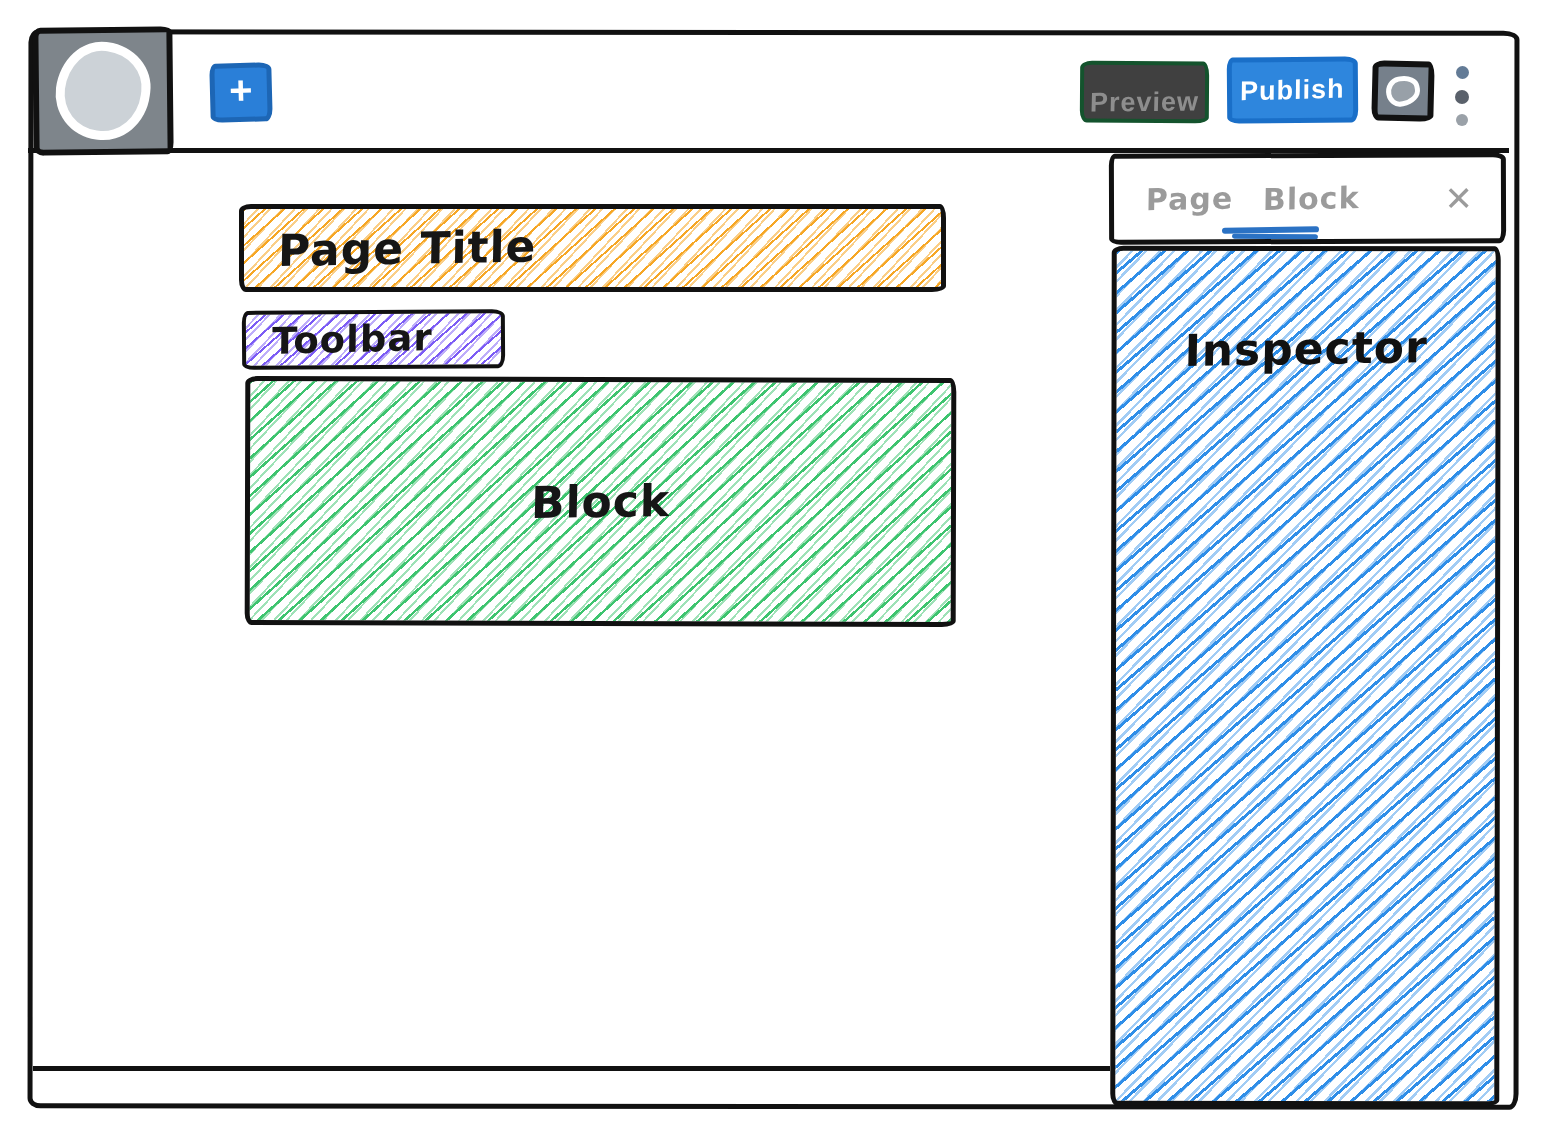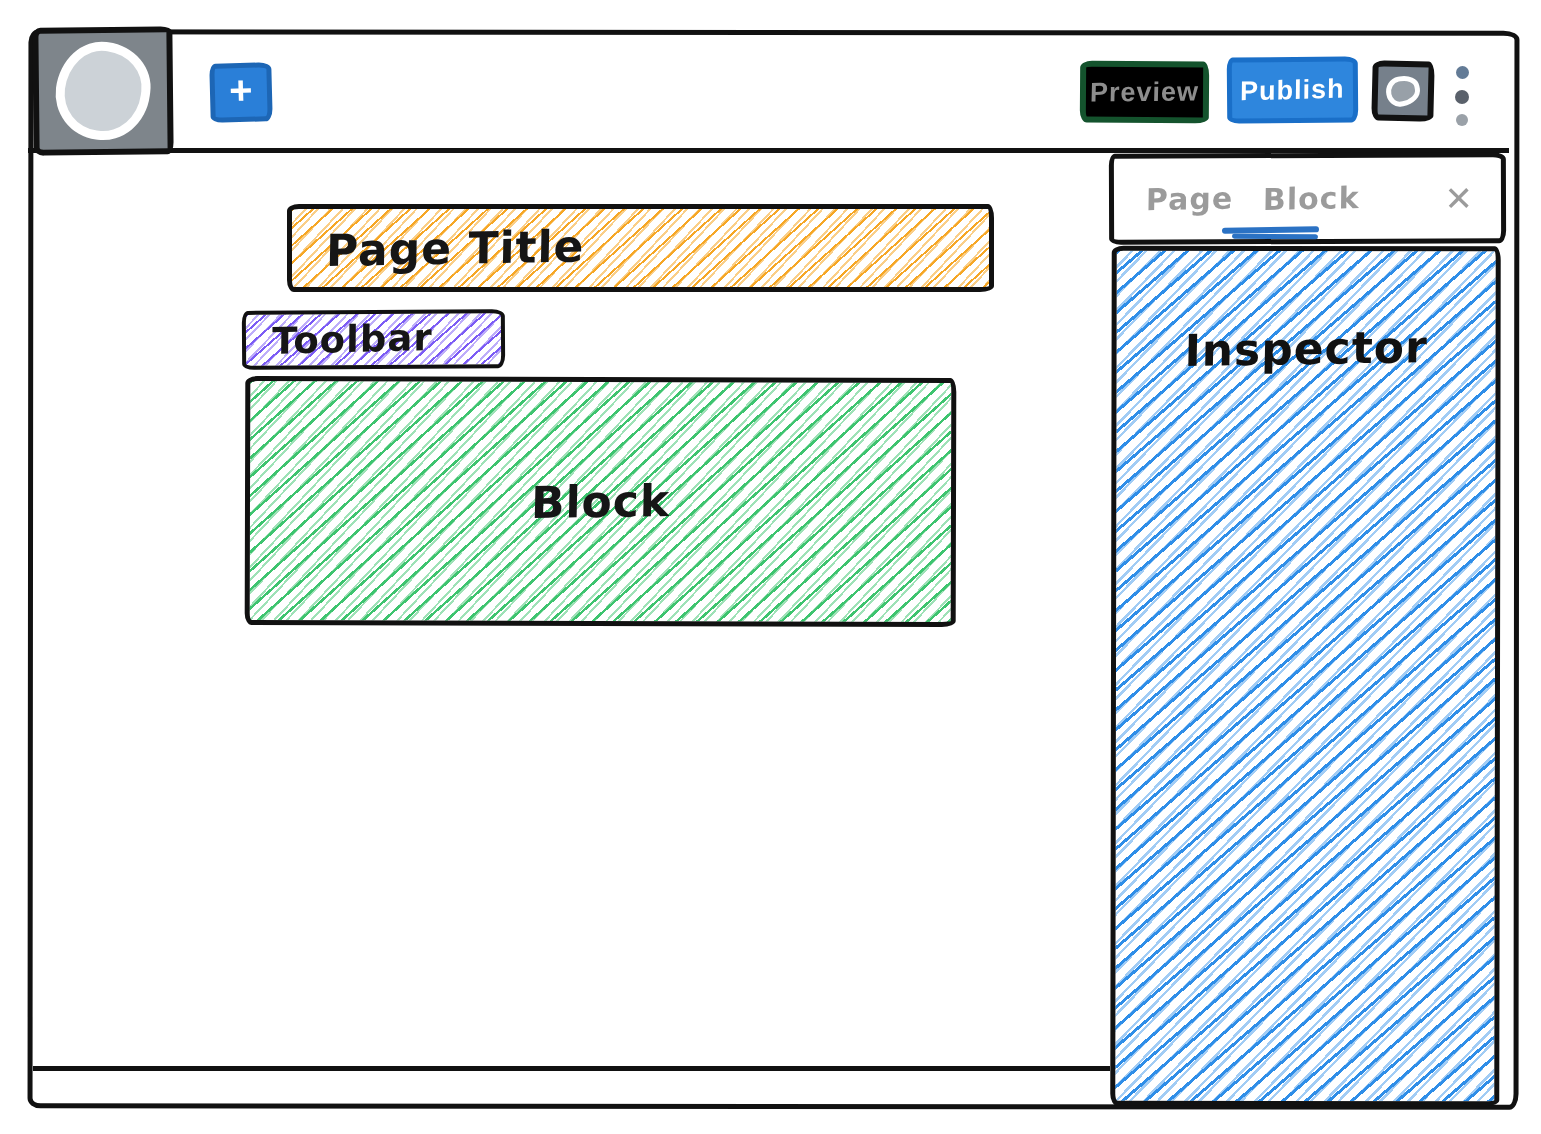--- a/index.html
+++ b/index.html
@@ -39,22 +39,22 @@
   .add-btn{
     position:absolute;left:210px;top:63px;width:62px;height:59px;
     background:#2a7fd8;border:5px solid #1d66b5;box-sizing:border-box;
     display:flex;align-items:center;justify-content:center;cursor:pointer;
     transform:rotate(-1.5deg);
   }
   .add-btn .plus{color:#fff;font-size:40px;font-weight:bold;line-height:1;transform:translateY(-3px);}
   
   .preview-btn{
     position:absolute;left:1080px;top:61px;width:129px;height:62px;
-    background:#000000;border:6px solid #14532d;box-sizing:border-box;
-    display:flex;align-items:center;justify-content:center;
+    background:#404040;border:4px solid #14532d;box-sizing:border-box;
+    display:flex;align-items:flex-end;justify-content:center;
     color:#8d8d8d;font-size:27px;cursor:pointer;transform:rotate(.4deg);
   }
   .publish-btn{
     position:absolute;left:1227px;top:57px;width:131px;height:66px;
     background:#2e86dd;border:5px solid #1a6fc8;box-sizing:border-box;
     display:flex;align-items:center;justify-content:center;
     color:#fff;font-size:27px;cursor:pointer;transform:rotate(-.5deg);
   }
   .chat-btn{
     position:absolute;left:1372px;top:61px;width:62px;height:60px;
@@ -75,21 +75,21 @@
   .kebab i:nth-child(1){background:#637b96;}
   .kebab i:nth-child(2){background:#5a616b;width:14px;height:14px;}
   .kebab i:nth-child(3){background:#9aa1a8;width:12px;height:12px;}
   
   .page-title-bar{
     position:absolute;left:239px;top:204px;width:707px;height:88px;
     border:5px solid #111;box-sizing:border-box;
     background-image:
       repeating-linear-gradient(133deg, rgba(246,167,38,.55) 0 2px, transparent 2px 9px),
       repeating-linear-gradient(138deg, #f6a726 0 2px, transparent 2px 13px);
-    display:flex;align-items:center;cursor:pointer;margin-left:48px;
+    display:flex;align-items:center;cursor:pointer;
   }
   .page-title-bar .lbl{font-size:44px;padding-left:34px;}
   .toolbar-bar{
     position:absolute;left:242px;top:310px;width:263px;height:59px;
     border:4px solid #111;box-sizing:border-box;
     background-image:
       repeating-linear-gradient(134deg, rgba(124,92,245,.5) 0 2px, transparent 2px 8px),
       repeating-linear-gradient(139deg, #7c5cf5 0 2px, transparent 2px 12px);
     display:flex;align-items:center;cursor:pointer;transform:rotate(-.4deg);
   }

